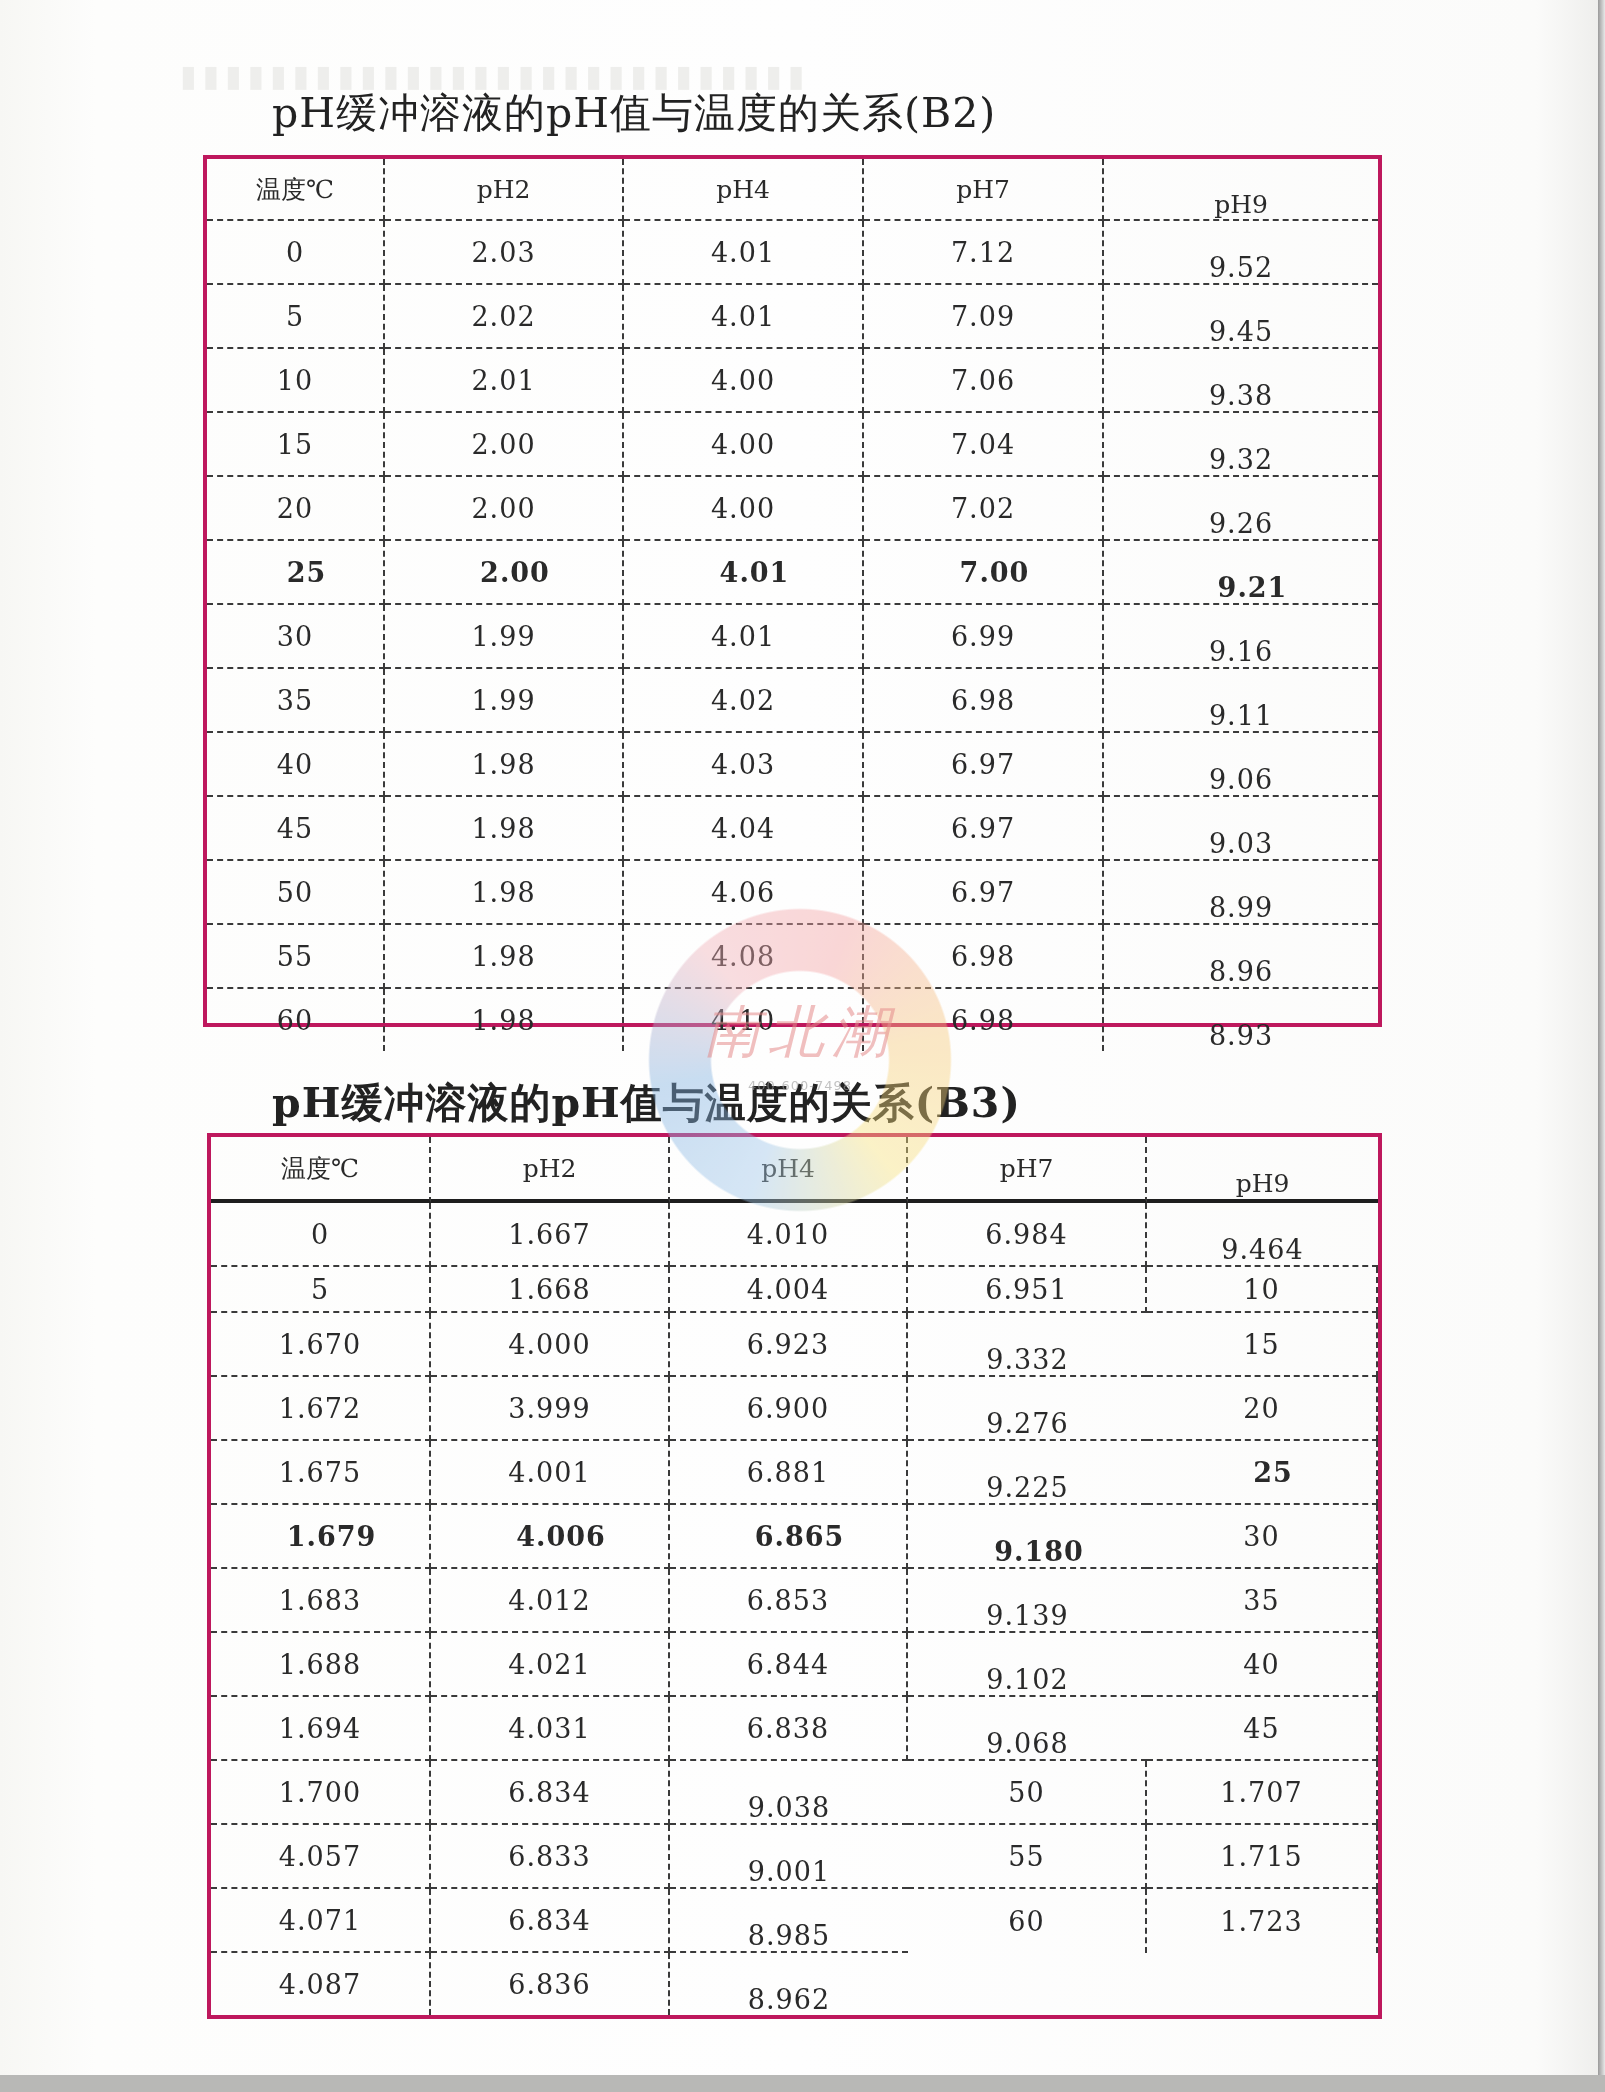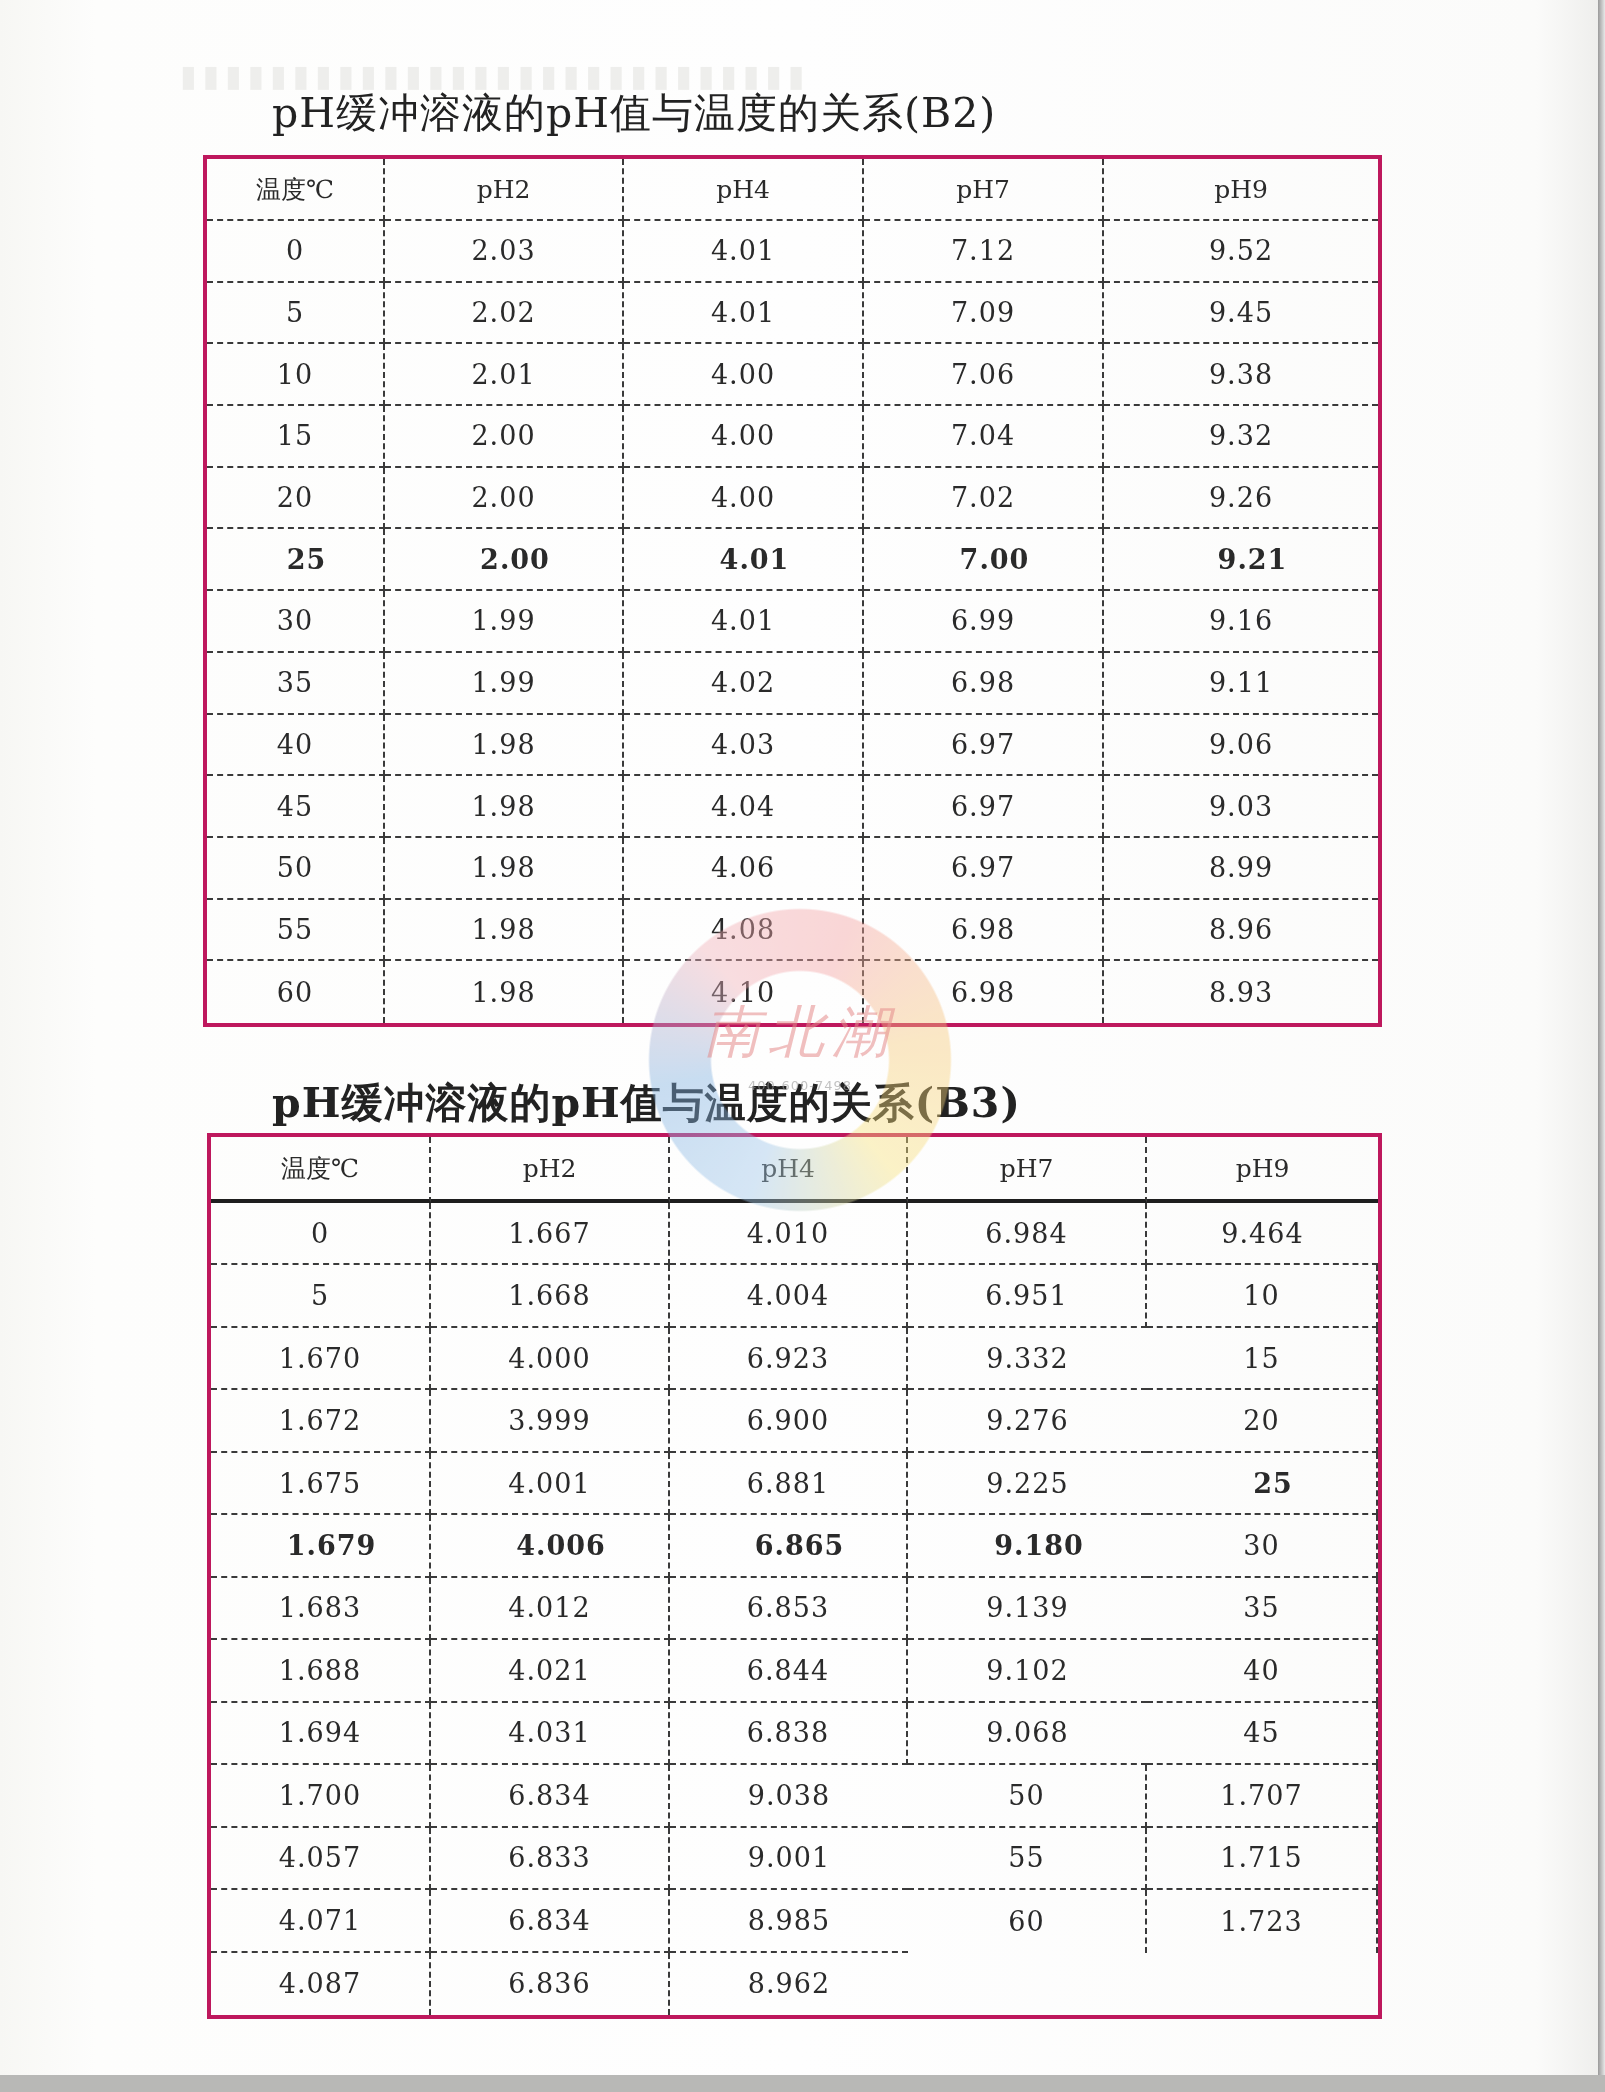--- a/index.html
+++ b/index.html
@@ -34,21 +34,21 @@
     background: transparent;
   }
   .tbl .grid { display: grid; width: 100%; height: 100%; }
   .tbl .cell {
     display: flex; align-items: center; justify-content: center;
     font-size: 27px; color: #2a2a2a; box-sizing: border-box;
     border-right: 2px dashed #3a3a3a; border-bottom: 2px dashed #3a3a3a;
     font-family: "DejaVu Serif", "Liberation Serif", serif;
     letter-spacing: 1px;
   }
-  .tbl .cell.last-col { border-right: none; }
+  .tbl .cell.last-col { border-right: none; margin-top: 31px; }
   .tbl .cell.last-row { border-bottom: none; }
   .tbl .cell.hdr { font-size: 25px; letter-spacing: 0; }
   .tbl .cell.bold { font-weight: bold; padding-left: 23px; }
   .tbl.b3 .cell.hdr { border-bottom: 4px solid #1e1e1e; }
   .watermark {
     position: absolute; left: 640px; top: 900px; width: 320px; height: 320px;
     border-radius: 50%; pointer-events: none; opacity: 0.42;
     background: conic-gradient(from 20deg, #f4a0a0, #f6c97a, #f7e27c, #9fc6ea, #7fb0e0, #f2b0b8, #f4a0a0);
     -webkit-mask: radial-gradient(circle, transparent 88px, #000 90px, #000 150px, transparent 152px);
             mask: radial-gradient(circle, transparent 88px, #000 90px, #000 150px, transparent 152px);

